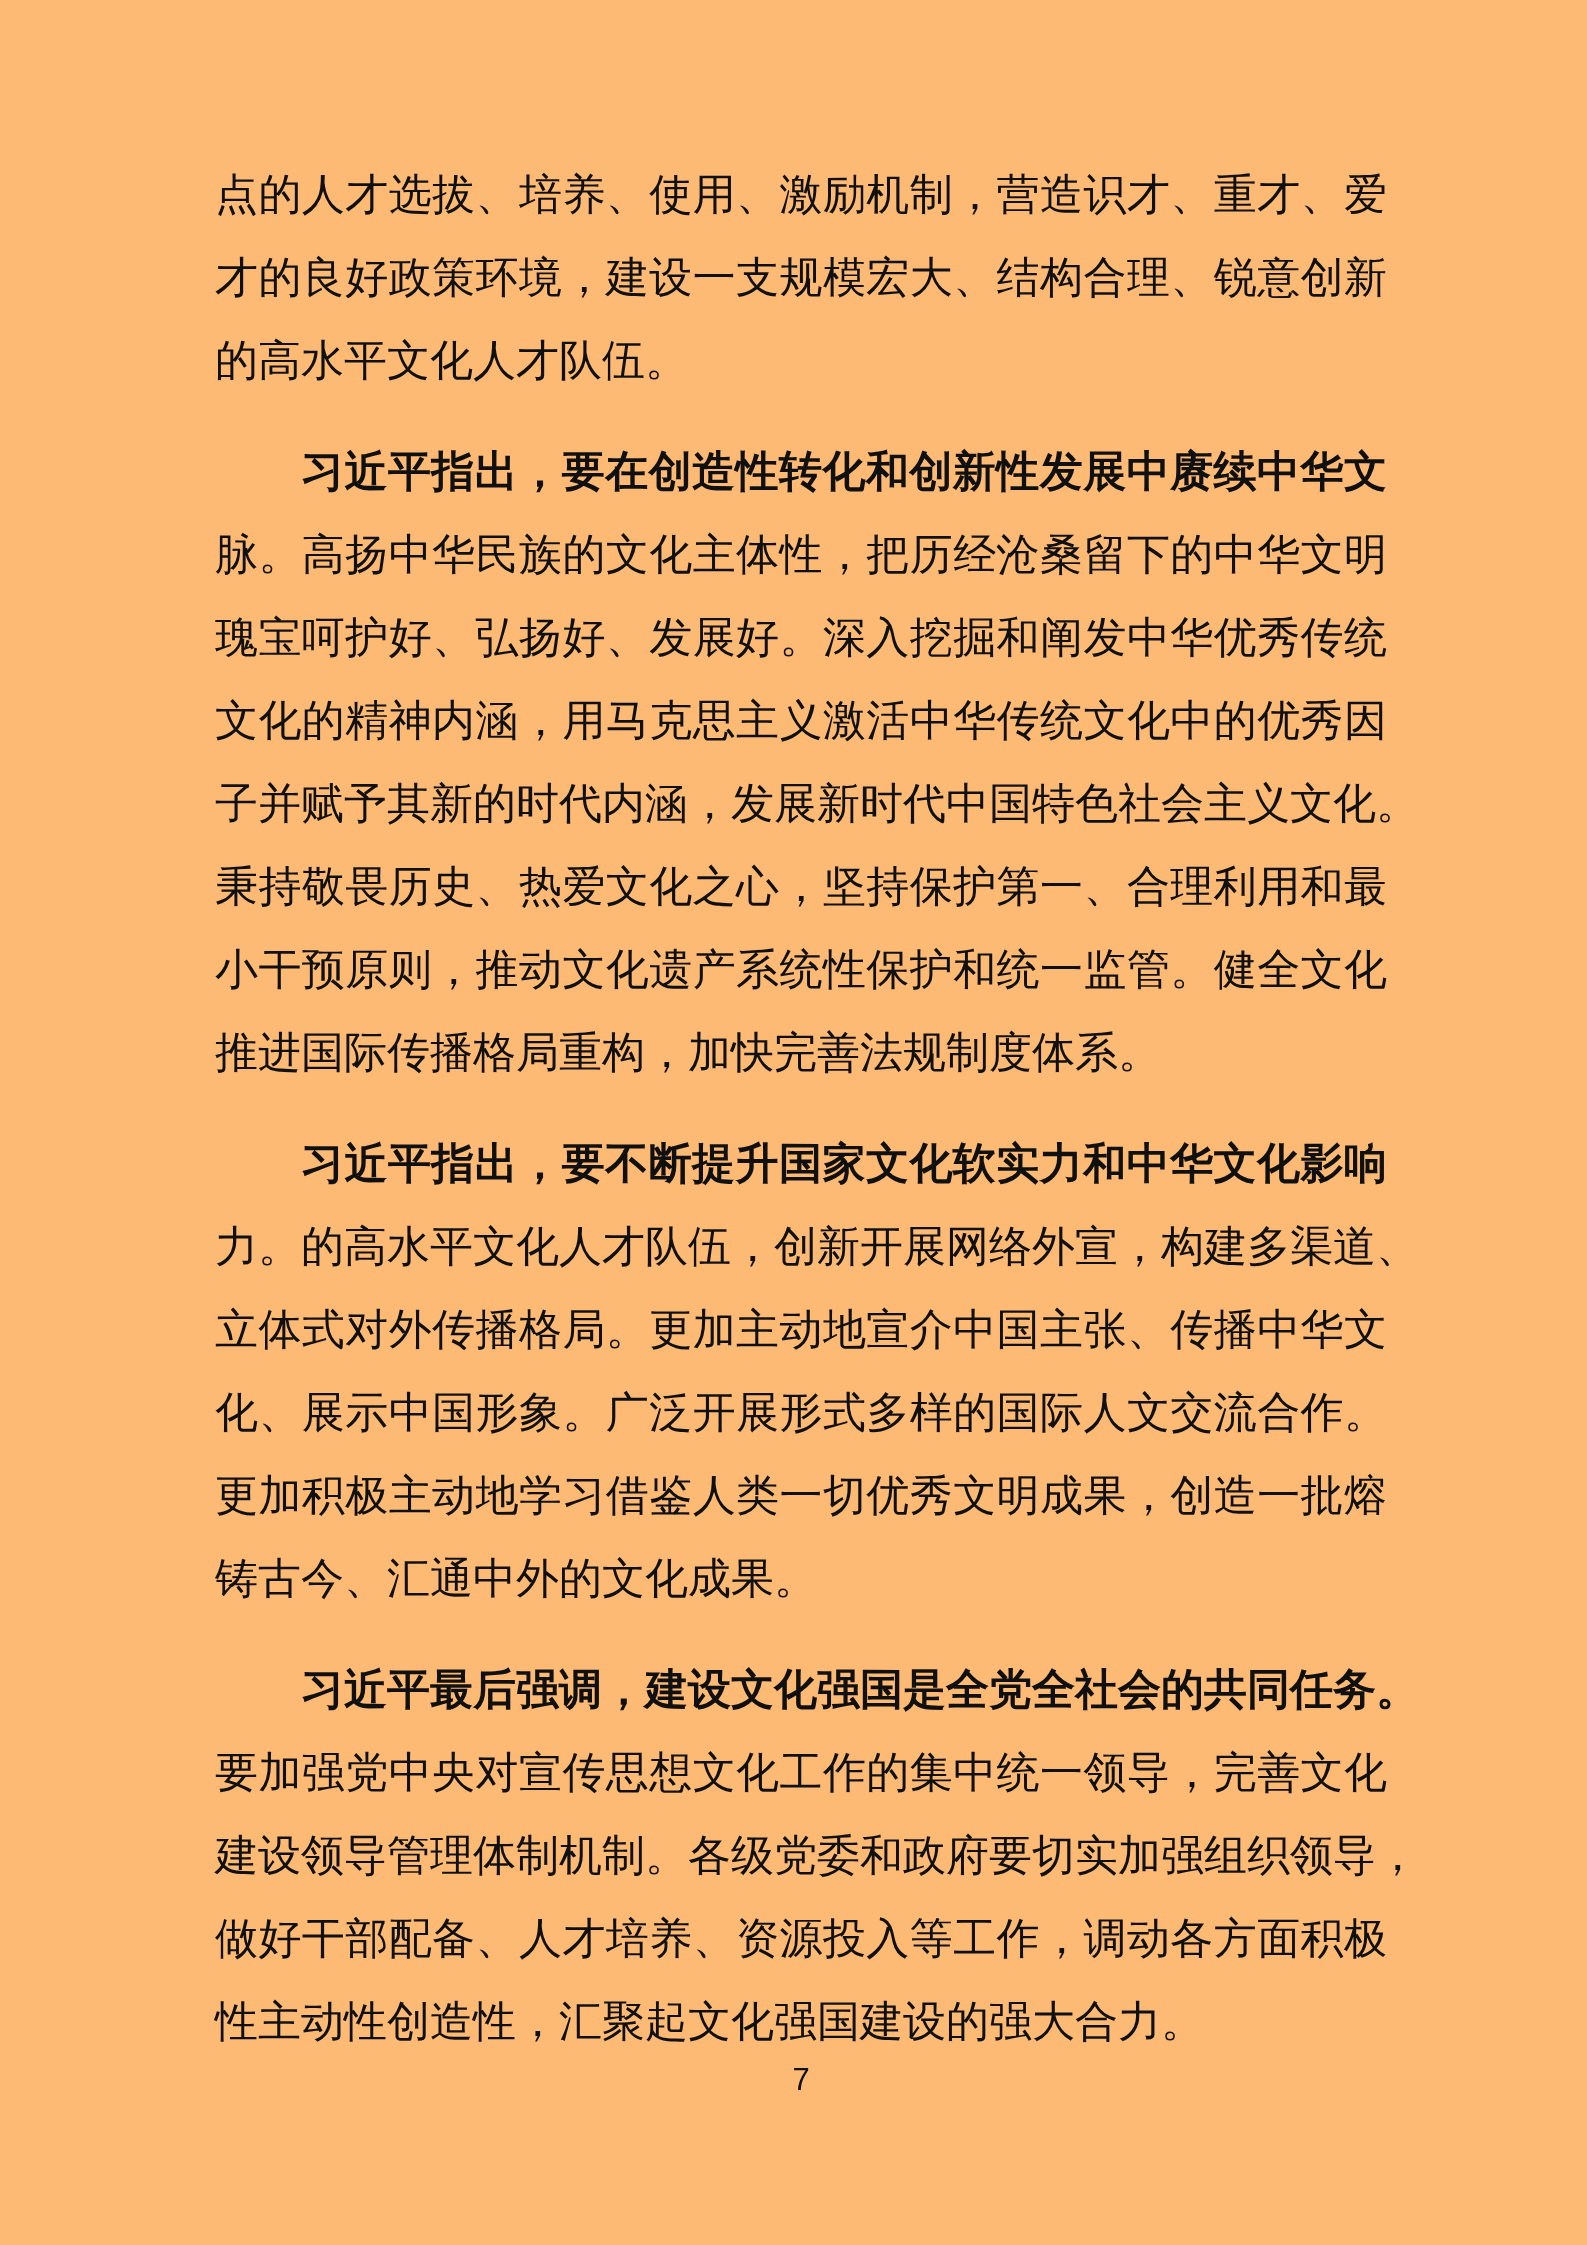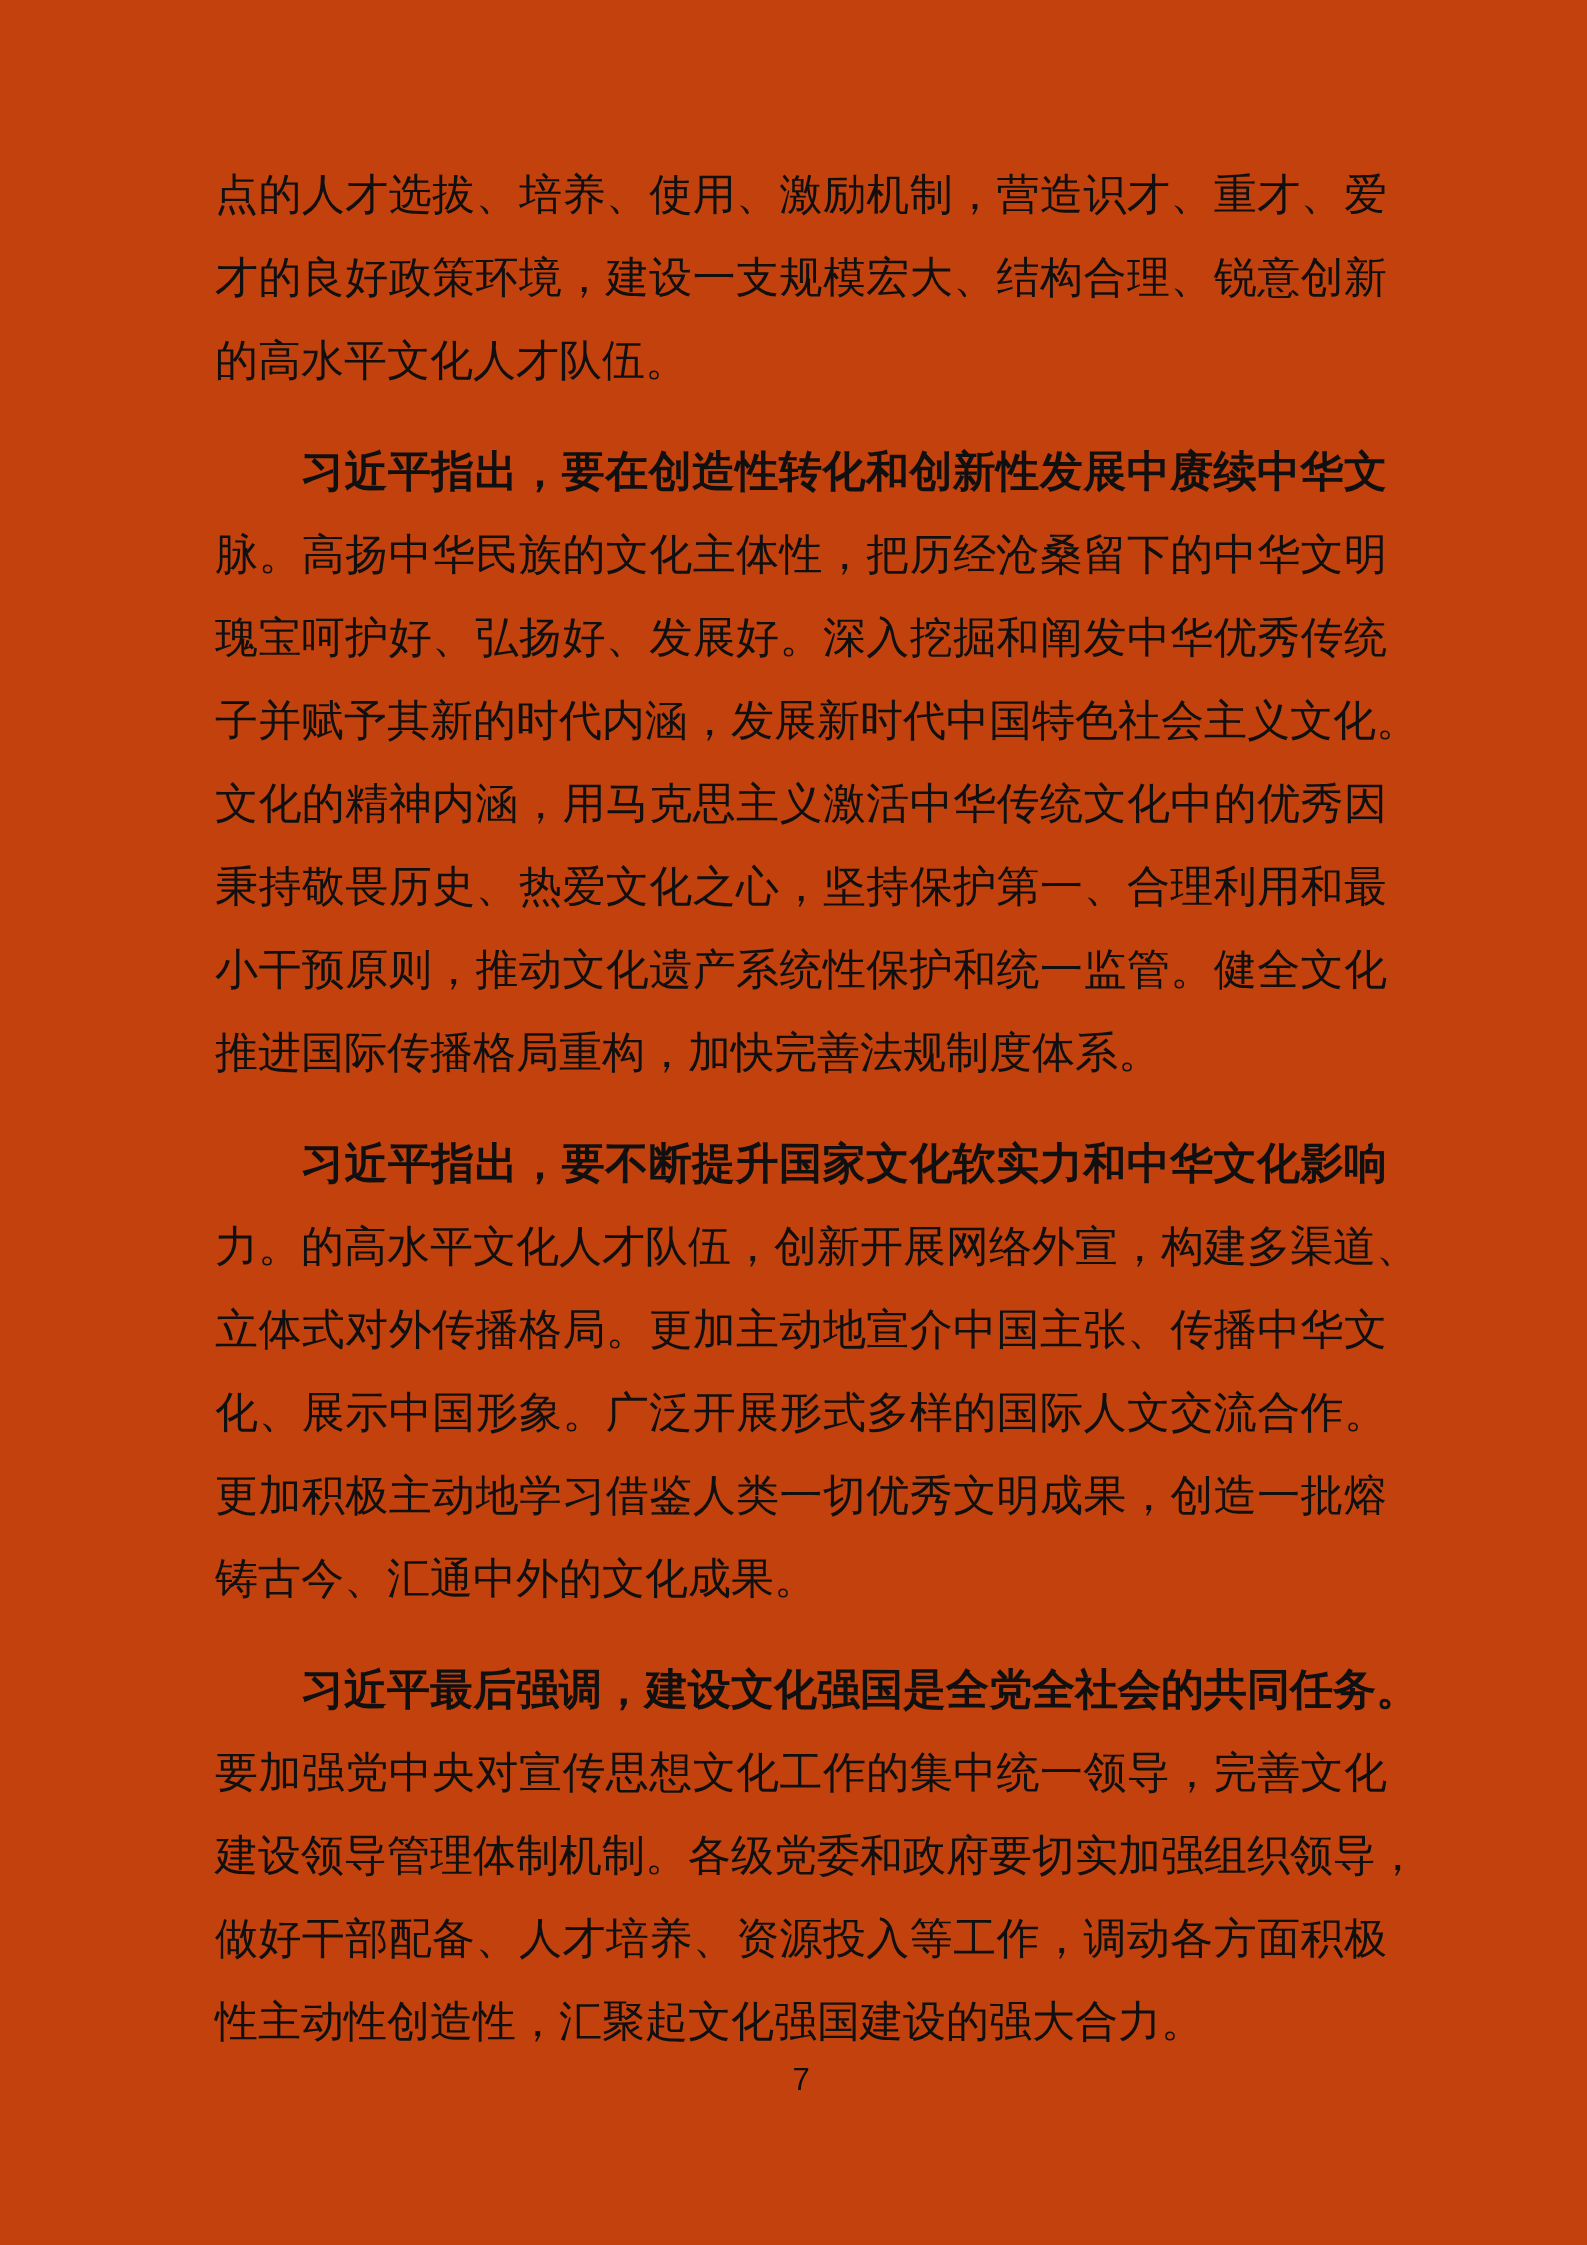--- a/index.html
+++ b/index.html
@@ -4,21 +4,21 @@
 <style>
   html, body {
     margin: 0;
     padding: 0;
     background: #ffffff;
   }
   .page {
     position: relative;
     width: 1587px;
     height: 2245px;
-    background: #c2410c;
+    background: #fdba74;
     overflow: hidden;
     font-family: "Liberation Serif", serif;
     color: #101010;
   }
   .text-block {
     position: absolute;
     left: 215px;
     top: 153px;
     width: 1172px;
   }
@@ -64,22 +64,22 @@
   <div class="text-block">
       <div class="para">
         <div class="line">点的人才选拔、培养、使用、激励机制，营造识才、重才、爱</div>
         <div class="line">才的良好政策环境，建设一支规模宏大、结构合理、锐意创新</div>
         <div class="line last">的高水平文化人才队伍。</div>
       </div>
       <div class="para">
         <div class="line indent">习近平指出，要在创造性转化和创新性发展中赓续中华文</div>
         <div class="line">脉。高扬中华民族的文化主体性，把历经沧桑留下的中华文明</div>
         <div class="line">瑰宝呵护好、弘扬好、发展好。深入挖掘和阐发中华优秀传统</div>
+        <div class="line">文化的精神内涵，用马克思主义激活中华传统文化中的优秀因</div>
         <div class="line">子并赋予其新的时代内涵，发展新时代中国特色社会主义文化。</div>
-        <div class="line">文化的精神内涵，用马克思主义激活中华传统文化中的优秀因</div>
         <div class="line">秉持敬畏历史、热爱文化之心，坚持保护第一、合理利用和最</div>
         <div class="line">小干预原则，推动文化遗产系统性保护和统一监管。健全文化</div>
         <div class="line last">推进国际传播格局重构，加快完善法规制度体系。</div>
       </div>
       <div class="para">
         <div class="line indent">习近平指出，要不断提升国家文化软实力和中华文化影响</div>
         <div class="line">力。的高水平文化人才队伍，创新开展网络外宣，构建多渠道、</div>
         <div class="line">立体式对外传播格局。更加主动地宣介中国主张、传播中华文</div>
         <div class="line">化、展示中国形象。广泛开展形式多样的国际人文交流合作。</div>
         <div class="line">更加积极主动地学习借鉴人类一切优秀文明成果，创造一批熔</div>

